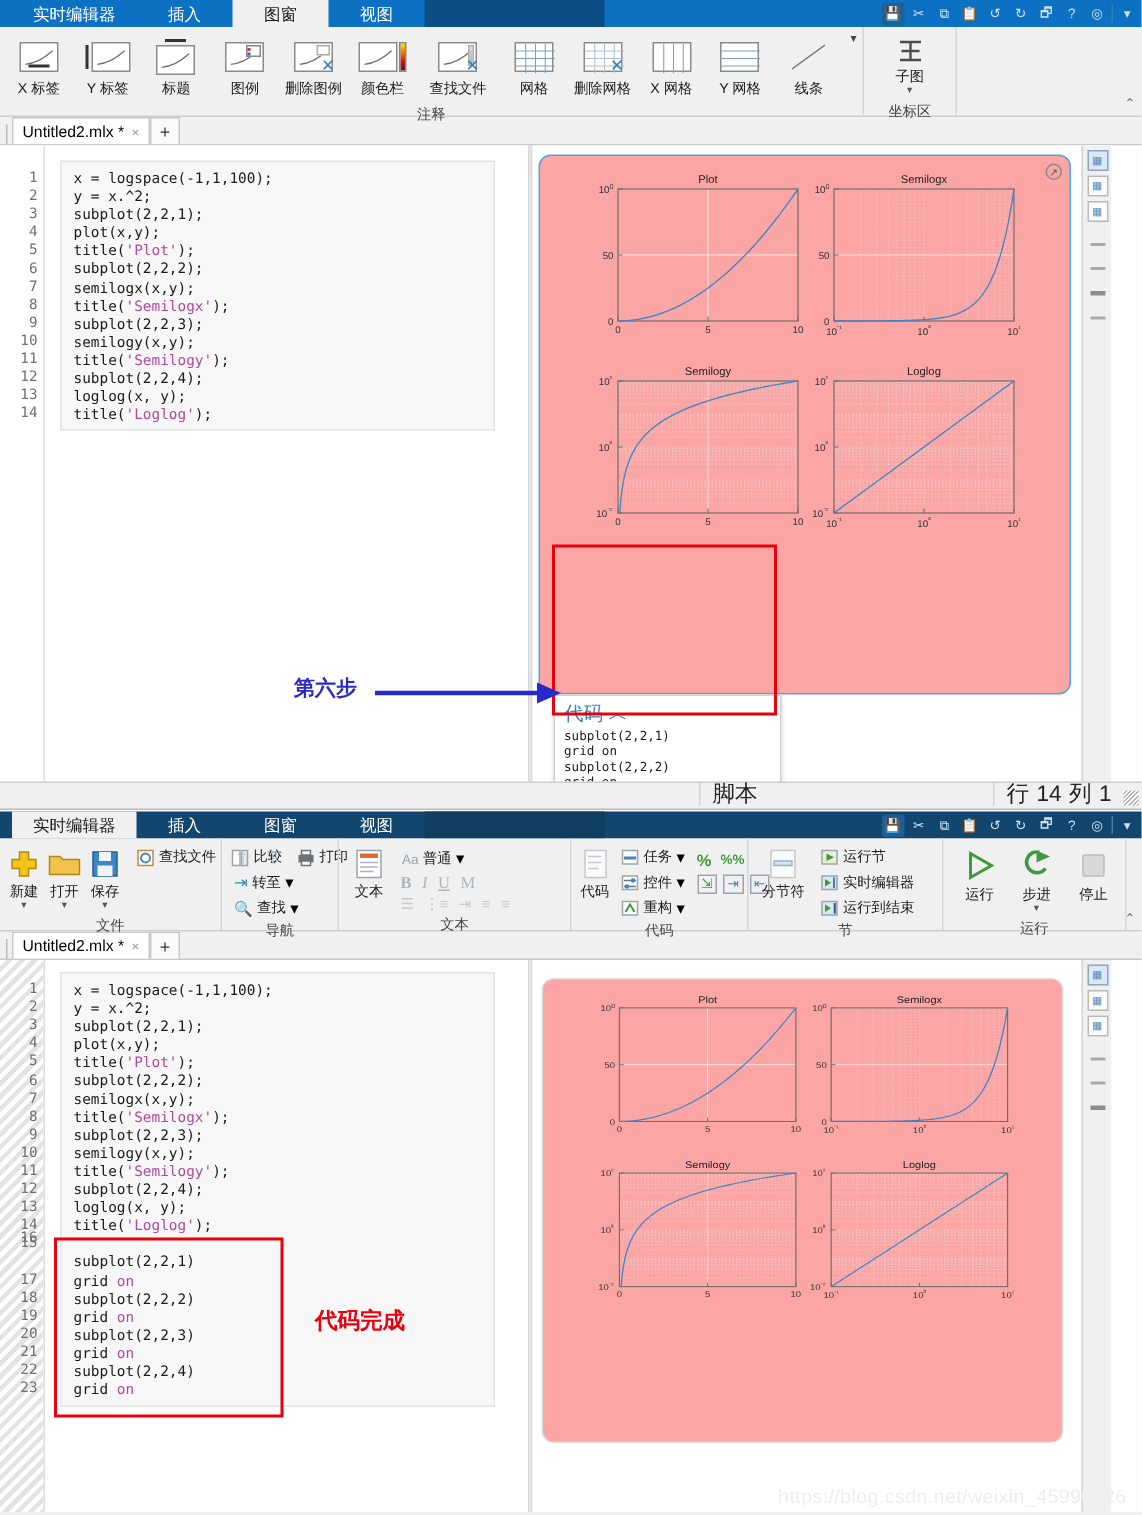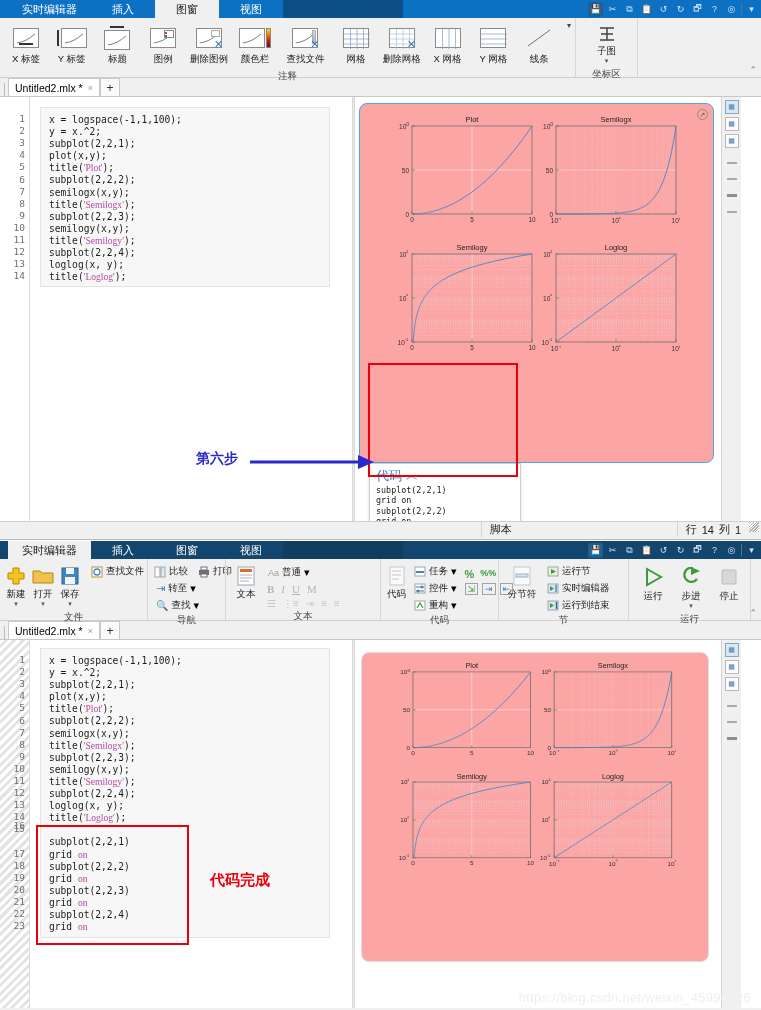--- a/index.html
+++ b/index.html
@@ -118,21 +118,21 @@
   .gutter .lineno {
     position:absolute; right:4px; font-size:9.5px; color:#6f6f6f;
     font-family:"DejaVu Sans Mono","Liberation Mono",monospace;
   }
   .codebox {
     position:absolute; background:#f7f7f7; border:1px solid #e4e4e4;
     font-family:"DejaVu Sans Mono","Liberation Mono",monospace;
     font-size:9.6px; line-height:12.1px; color:#1a1a1a; padding:6px 8px;
     white-space:pre;
   }
-  .str { color:#b14aa0;font-family:Liberation Serif, serif; }
+  .str { color:#b14aa0; }
 
   
   .figcard {
     position:absolute; background:#fca5a5; border:1px solid #e0e0e0; border-radius:8px;
   }
   .figcard.selected { border:1px solid #4aa8e0; }
   .expand-ico {
     position:absolute; right:5px; top:5px; width:11px; height:11px; border-radius:50%;
     border:1px solid #8d8d8d; color:#555; font-size:7px; display:flex;
     align-items:center; justify-content:center;
@@ -165,22 +165,22 @@
     background:#fbfbfb; display:flex; align-items:center; justify-content:center;
     font-size:7px; color:#4a7fb5;
   }
   .rail-ico.sel { border:1px solid #8aa7c1; background:#dbe7f2; }
   .rail-dash { width:10px; height:2px; background:#a9a9a9; margin:14px auto 0 auto; }
   .rail-dash.thick { height:3px; background:#8d8d8d; }
 
   
   .statusbar {
     position:absolute; left:0; right:0; height:16px; background:#f0f0f0;
-    border-top:1px solid #cfcfcf; display:flex; align-items:flex-start;
-    font-size:11px; color:#222;
+    border-top:1px solid #cfcfcf; display:flex; align-items:flex-end;
+    font-size:15px; color:#222;
   }
   .sb-cell { border-left:1px solid #d3d3d3; height:100%; display:flex;
              align-items:center; padding:0 8px; }
   .sb-grip { width:10px; height:10px; margin-left:auto; margin-right:2px;
              background:repeating-linear-gradient(135deg,#fff 0 1px,#b0b0b0 1px 2px); }
 
   .watermark {
     position:absolute; right:10px; bottom:5px; color:#eceff1; font-size:13px;
     letter-spacing:.3px;
   }

